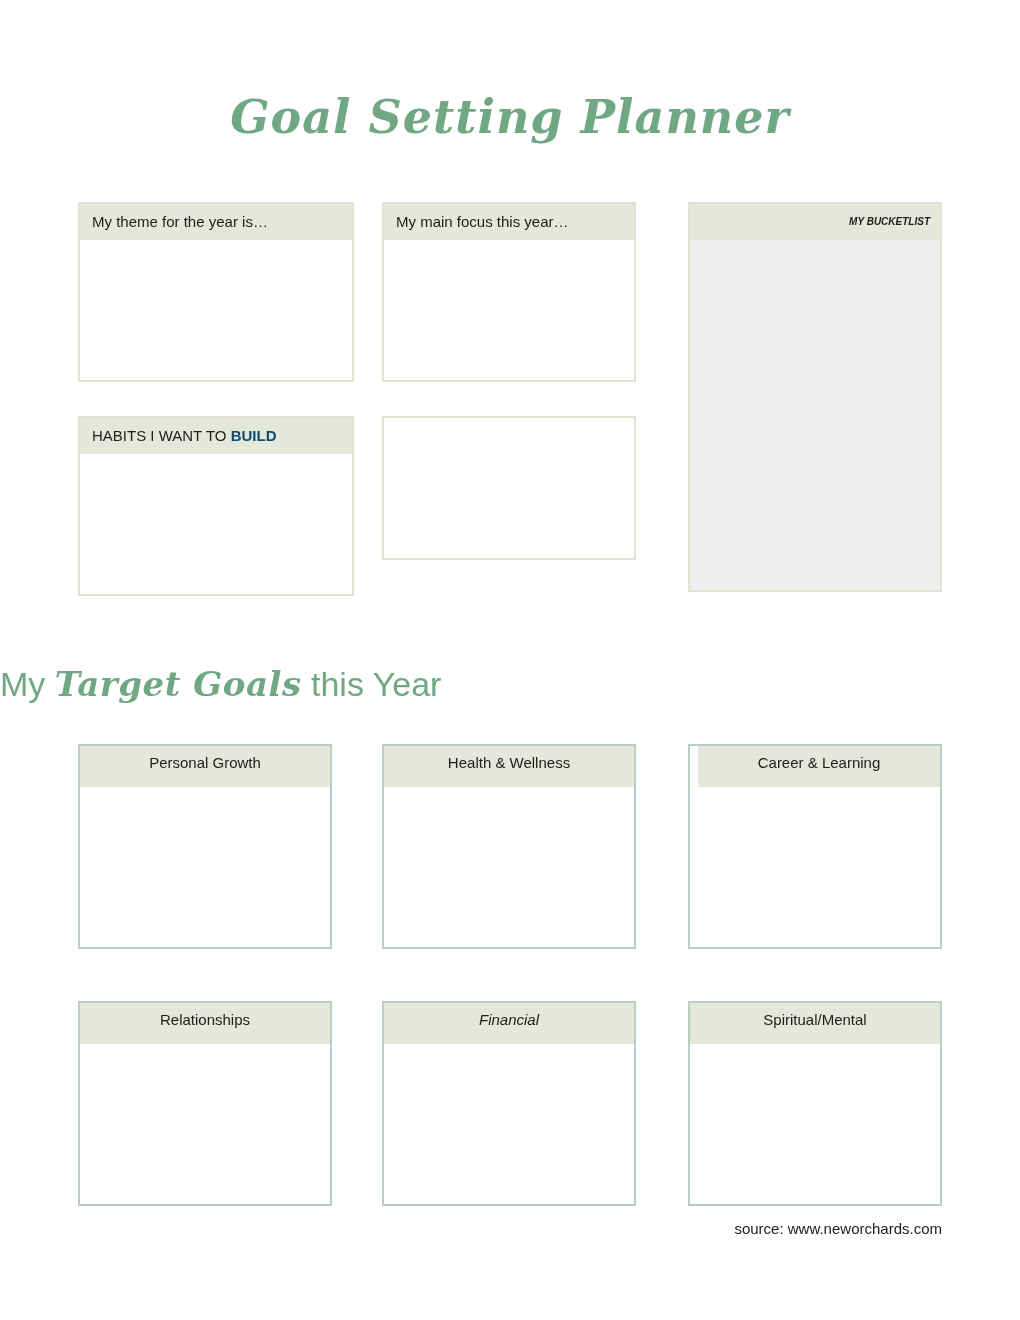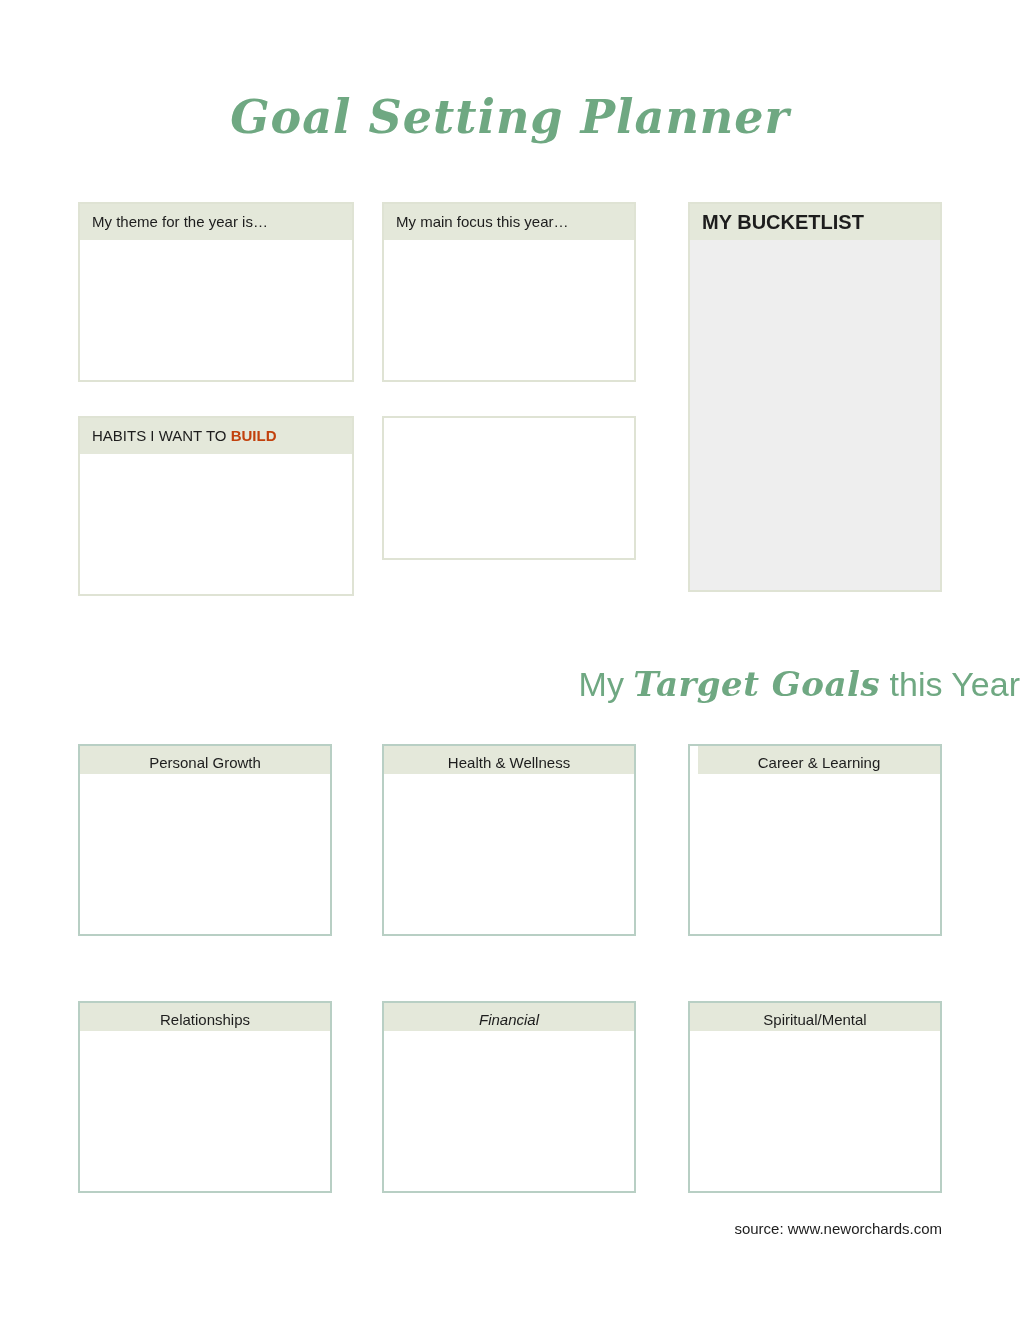--- a/index.html
+++ b/index.html
@@ -74,47 +74,48 @@
     font-size: 15px;
     padding: 8px 10px 8px 12px;
     box-sizing: border-box;
     height: 36px;
     line-height: 20px;
     color: #1d1d1d;
     white-space: nowrap;
     overflow: hidden;
   }
   .box-head.center {
-    text-align: left;
+    text-align: right;
     font-weight: bold;
-    font-size: 20px;
+    font-size: 10px;
+    font-style: italic;
   }
   .box-body {
     background: #ffffff;
     height: 140px;
   }
 
-  .build-word { color: #c2410c; font-weight: bold; }
+  .build-word { color: #0c4a6e; font-weight: bold; }
   .break-word { color: #e21b1b; font-weight: bold; }
 
   .spacer-30 { height: 34px; }
 
   
   .bucket-body {
     background: #eeeeee;
     height: 350px;
   }
 
   
   .sub-title {
     position: absolute;
     left: 0;
     top: 648px;
     width: 1020px;
-    text-align: right;
+    text-align: left;
     font-size: 34px;
     color: #6fa882;
     font-family: "Liberation Sans", sans-serif;
   }
   .sub-title .fancy {
     font-family: "DejaVu Serif", serif;
     font-style: italic;
     font-weight: bold;
     letter-spacing: 0.5px;
   }
@@ -129,21 +130,21 @@
     position: absolute;
     width: 254px;
     border: 2px solid #b8cfc4;
     box-sizing: border-box;
     background: #ffffff;
   }
   .goal-head {
     background: #e4e8da;
     text-align: center;
     font-size: 15px;
-    height: 28px;
+    height: 41px;
     line-height: 33px;
     color: #1d1d1d;
     white-space: nowrap;
     overflow: hidden;
   }
   .goal-body {
     height: 160px;
     background: #ffffff;
   }
 

